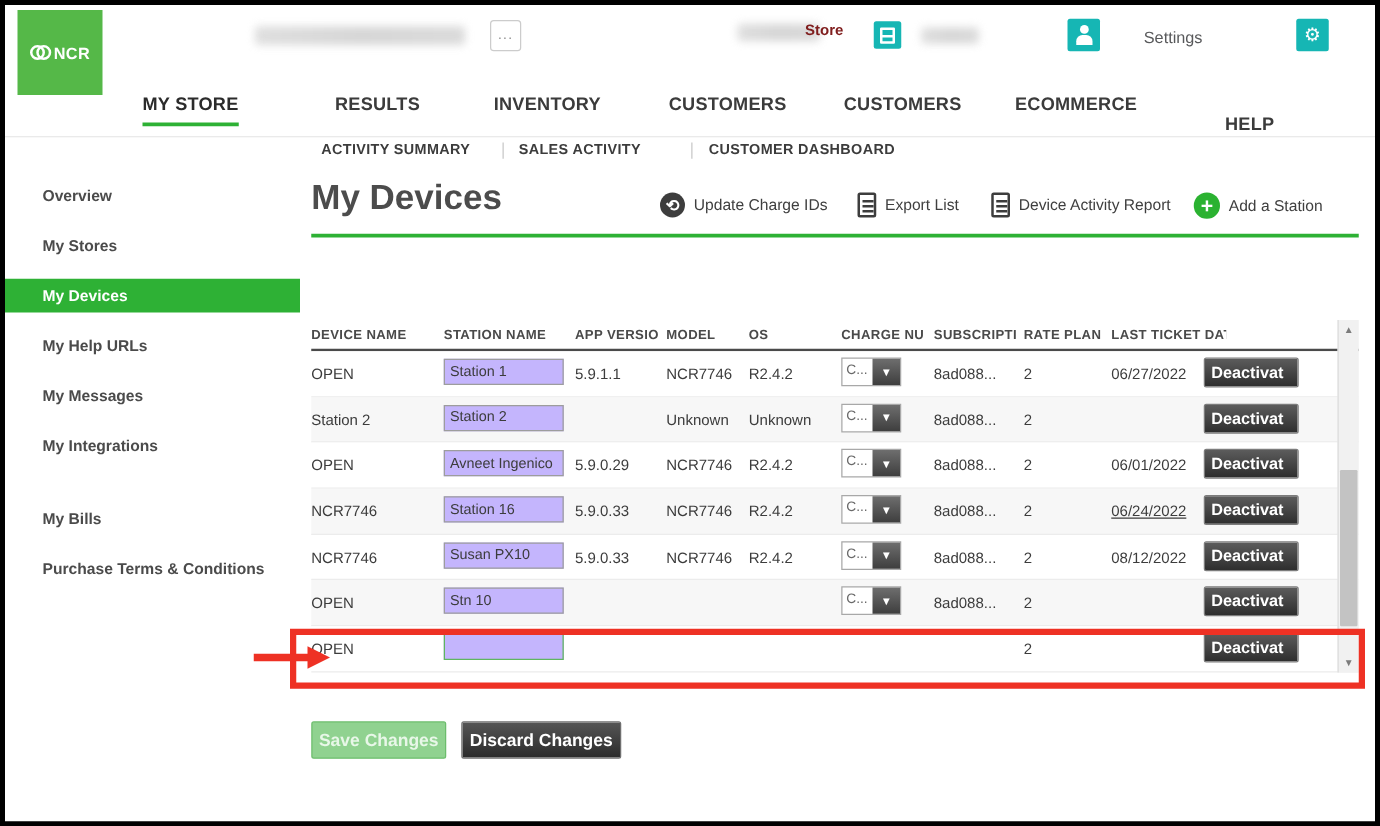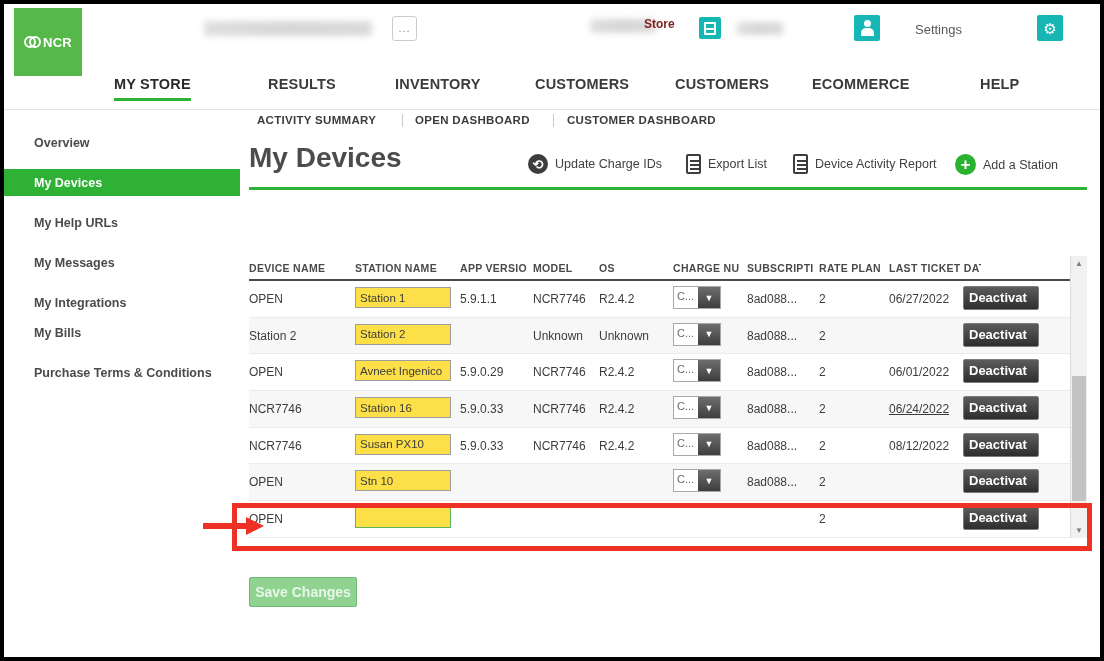--- a/index.html
+++ b/index.html
@@ -82,21 +82,21 @@
 
   
   #subnav { position: relative; height: 28px; background: #fff; }
   .subitem {
     position: absolute; top: 4px; font-size: 11.5px; font-weight: bold;
     color: #3c3c3c; letter-spacing: .3px;
   }
   .subdiv { position: absolute; top: 4px; width: 1px; height: 13px; background: #c8c8c8; }
 
   
-  #sidebar { position: absolute; left: 0; top: 120px; width: 240px; text-align: right; }
+  #sidebar { position: absolute; left: 0; top: 134px; width: 240px; text-align: right; }
   .side-item {
     position: relative; margin: 0 0 0 0; height: 27px;
     font-size: 12.5px; font-weight: bold; color: #4b4b4b;
     padding-left: 30px; display: flex; align-items: center;
   }
   .side-item.active { background: #2eb135; color: #fff; width: 236px; }
 
   #content { position: absolute; left: 240px; top: 134px; width: 856px; }
 
   #title-row { position: relative; height: 52px; }
@@ -150,21 +150,21 @@
     position: relative; height: 36.7px; border-bottom: 1px solid #ececec;
     background: #ffffff;
   }
   .row.alt { background: #f7f7f7; }
   .cell {
     position: absolute; font-size: 12px; color: #3c3c3c; white-space: nowrap;
     top: 11px;
   }
   .station-input {
     position: absolute; left: 106px; top: 6px; width: 96px; height: 21px;
-    border: 1px solid #9d9d9d; background: #fde047; font-size: 11.5px; color: #3c3c3c;
+    border: 1px solid #9d9d9d; background: #c4b5fd; font-size: 11.5px; color: #3c3c3c;
     padding: 0 4px; line-height: 19px; font-family: "Liberation Sans", sans-serif;
   }
   .station-input.empty { border: 1px solid #5fb55f; }
   .charge-select {
     position: absolute; left: 424px; top: 5px; width: 48px; height: 23px;
     border: 1px solid #a8a8a8; background: #fff; display: flex; align-items: stretch;
   }
   .charge-select .val {
     flex: 1; font-size: 11px; color: #6a6a6a; padding: 3px 0 0 3px; overflow: hidden;
   }
@@ -258,38 +258,39 @@
       </div>
   </div>
 
   <div id="mainnav">
       <div class="navitem active" style="left: 110px;">MY STORE</div>
       <div class="navitem" style="left: 264px;">RESULTS</div>
       <div class="navitem" style="left: 391px;">INVENTORY</div>
       <div class="navitem" style="left: 531px;">CUSTOMERS</div>
       <div class="navitem" style="left: 671px;">CUSTOMERS</div>
       <div class="navitem" style="left: 808px;">ECOMMERCE</div>
-      <div class="navitem" style="left: 976px;">HELP</div>
+      <div class="navitem" style="left: 976px; margin-top: 16px;">HELP</div>
     </div>
 
   <div id="subnav">
       <div class="subitem" style="left: 253px;">ACTIVITY SUMMARY</div>
       <div class="subdiv" style="left: 398px;"></div>
-      <div class="subitem" style="left: 411px;">OPEN DASHBOARD</div>
+      <div class="subitem" style="left: 411px;">SALES ACTIVITY</div>
       <div class="subdiv" style="left: 549px;"></div>
       <div class="subitem" style="left: 563px;">CUSTOMER DASHBOARD</div>
     </div>
 
   <div id="sidebar">
       <div class="side-item" style="margin-top: 5px;">Overview</div>
+      <div class="side-item" style="margin-top: 13px;">My Stores</div>
       <div class="side-item active" style="margin-top: 13px;">My Devices</div>
       <div class="side-item" style="margin-top: 13px;">My Help URLs</div>
       <div class="side-item" style="margin-top: 13px;">My Messages</div>
       <div class="side-item" style="margin-top: 13px;">My Integrations</div>
-      <div class="side-item" style="margin-top: 3px;">My Bills</div>
+      <div class="side-item" style="margin-top: 31px;">My Bills</div>
       <div class="side-item" style="margin-top: 13px;">Purchase Terms &amp; Conditions</div>
     </div>
 
   <div id="content">
 
     <div id="title-row">
       <div id="page-title">My Devices</div>
 
       <div class="action" id="act-update">
         <span class="ic-refresh">⟲</span>
@@ -429,20 +430,21 @@
       <div id="vscroll">
         <div class="arrow-up">▲</div>
         <div class="thumb"></div>
         <div class="arrow-dn">▼</div>
       </div>
     </div>
   </div>
 
   <div id="footer-btns">
     <div id="save-btn">Save Changes</div>
+    <div id="discard-btn">Discard Changes</div>
   </div>
 
   <div id="redbox"></div>
   <div id="redarrow">
     <div class="shaft"></div>
       <div class="head"></div>
   </div>
 
 </div>
 

